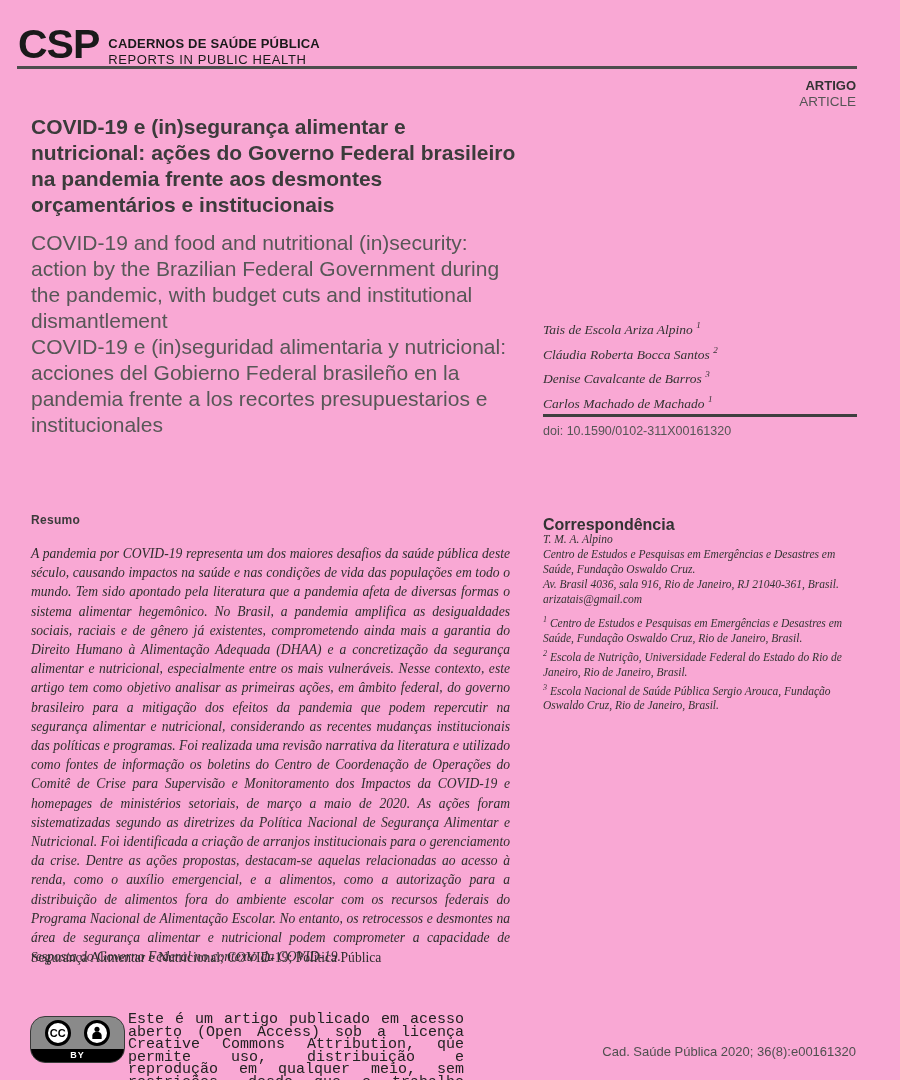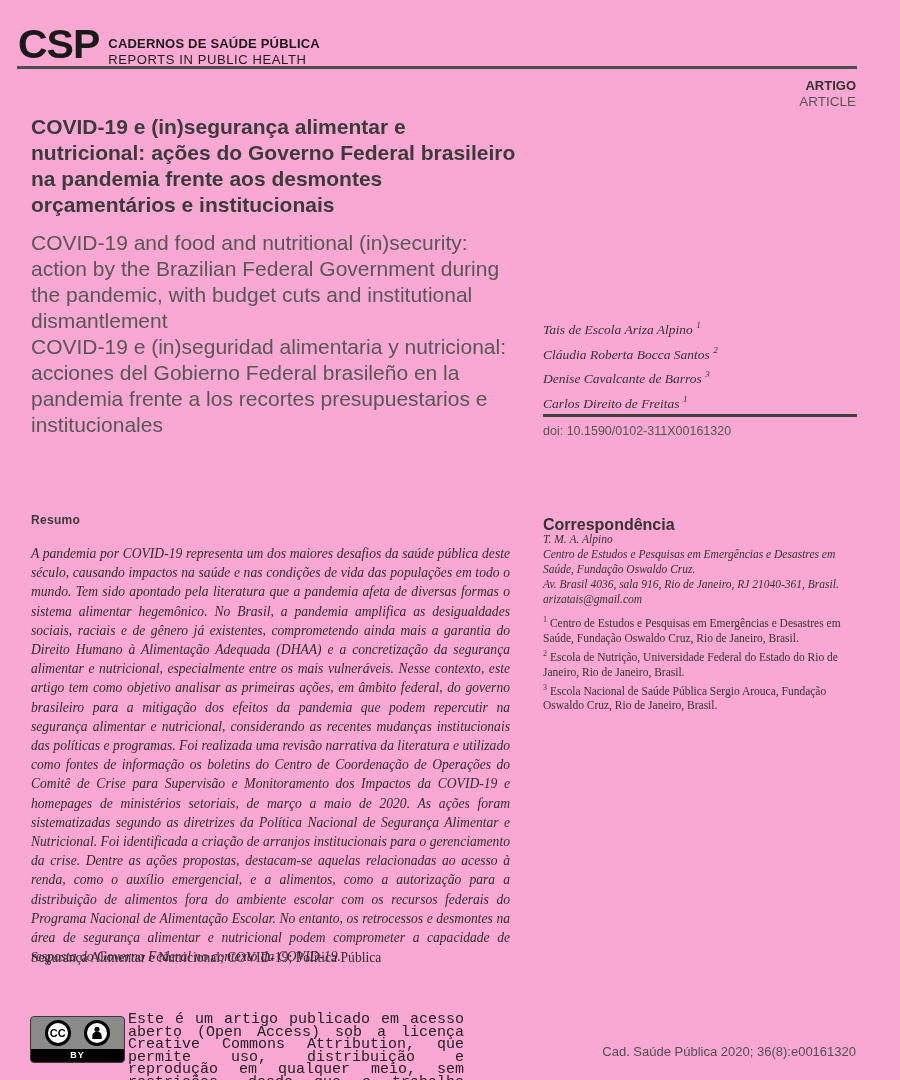--- a/index.html
+++ b/index.html
@@ -70,29 +70,29 @@
 
   
   .correspondence { position: absolute; left: 543px; top: 517px; width: 318px; }
   .correspondence-heading { font-size: 16px; font-weight: bold; color: #333; line-height: 15px; }
   .correspondence-name, .correspondence-line {
     font-family: "Liberation Serif", serif; font-style: italic;
     font-size: 11.5px; line-height: 15px; color: #333;
   }
   .affiliations { position: absolute; left: 543px; top: 612px; width: 318px; }
   .affiliation {
-    font-family: "Liberation Serif", serif; 
+    font-family: "Liberation Serif", serif; font-style: italic;
     font-size: 11.5px; line-height: 15px; color: #333;
   }
   .affiliation sup { font-size: 8px; }
 
   
   .cc-badge {
     position: absolute; left: 30px; top: 1016px; width: 95px; height: 47px;
-    background: #8a8a8a; border: 1px solid #3a3a3a; border-radius: 4px;
+    background: #8a8a8a; border: 1px solid #3a3a3a; border-radius: 15px;
     display: flex; flex-direction: column; overflow: hidden;
   }
   .cc-badge-top { flex: 1; display: flex; align-items: center; justify-content: space-evenly; }
   .cc-circle {
     width: 26px; height: 26px; border-radius: 50%;
     background: #fff; border: 3px solid #000;
     display: flex; align-items: center; justify-content: center;
     font-weight: bold; font-size: 11px; color: #000;
   }
   .cc-badge-bar {
@@ -130,21 +130,21 @@
   </div>
 
   <h1 class="title-pt">COVID-19 e (in)segurança alimentar e nutricional: ações do Governo Federal brasileiro na pandemia frente aos desmontes orçamentários e institucionais</h1>
   <h2 class="title-en">COVID-19 and food and nutritional (in)security: action by the Brazilian Federal Government during the pandemic, with budget cuts and institutional dismantlement</h2>
   <h2 class="title-es">COVID-19 e (in)seguridad alimentaria y nutricional: acciones del Gobierno Federal brasileño en la pandemia frente a los recortes presupuestarios e institucionales</h2>
 
   <div class="authors">
     <div class="author"><span>Tais de Escola Ariza Alpino</span> <sup>1</sup></div>
     <div class="author"><span>Cláudia Roberta Bocca Santos</span> <sup>2</sup></div>
     <div class="author"><span>Denise Cavalcante de Barros</span> <sup>3</sup></div>
-    <div class="author"><span>Carlos Direito de Freitas</span> <sup>1</sup></div>
+    <div class="author"><span>Carlos Machado de Machado</span> <sup>1</sup></div>
   </div>
   <div class="right-rule"></div>
   <div class="doi">doi: 10.1590/0102-311X00161320</div>
 
   <div class="abstract-heading">Resumo</div>
   <div class="abstract-text" lang="pt">A pandemia por COVID-19 representa um dos maiores desafios da saúde pública deste século, causando impactos na saúde e nas condições de vida das populações em todo o mundo. Tem sido apontado pela literatura que a pandemia afeta de diversas formas o sistema alimentar hegemônico. No Brasil, a pandemia amplifica as desigualdades sociais, raciais e de gênero já existentes, comprometendo ainda mais a garantia do Direito Humano à Alimentação Adequada (DHAA) e a concretização da segurança alimentar e nutricional, especialmente entre os mais vulneráveis. Nesse contexto, este artigo tem como objetivo analisar as primeiras ações, em âmbito federal, do governo brasileiro para a mitigação dos efeitos da pandemia que podem repercutir na segurança alimentar e nutricional, considerando as recentes mudanças institucionais das políticas e programas. Foi realizada uma revisão narrativa da literatura e utilizado como fontes de informação os boletins do Centro de Coordenação de Operações do Comitê de Crise para Supervisão e Monitoramento dos Impactos da COVID-19 e homepages de ministérios setoriais, de março a maio de 2020. As ações foram sistematizadas segundo as diretrizes da Política Nacional de Segurança Alimentar e Nutricional. Foi identificada a criação de arranjos institucionais para o gerenciamento da crise. Dentre as ações propostas, destacam-se aquelas relacionadas ao acesso à renda, como o auxílio emergencial, e a alimentos, como a autorização para a distribuição de alimentos fora do ambiente escolar com os recursos federais do Programa Nacional de Alimentação Escolar. No entanto, os retrocessos e desmontes na área de segurança alimentar e nutricional podem comprometer a capacidade de resposta do Governo Federal no contexto da COVID-19.</div>
   <div class="keywords">Segurança Alimentar e Nutricional; COVID-19; Política Pública</div>
 
   <div class="correspondence">
     <div class="correspondence-heading">Correspondência</div>

